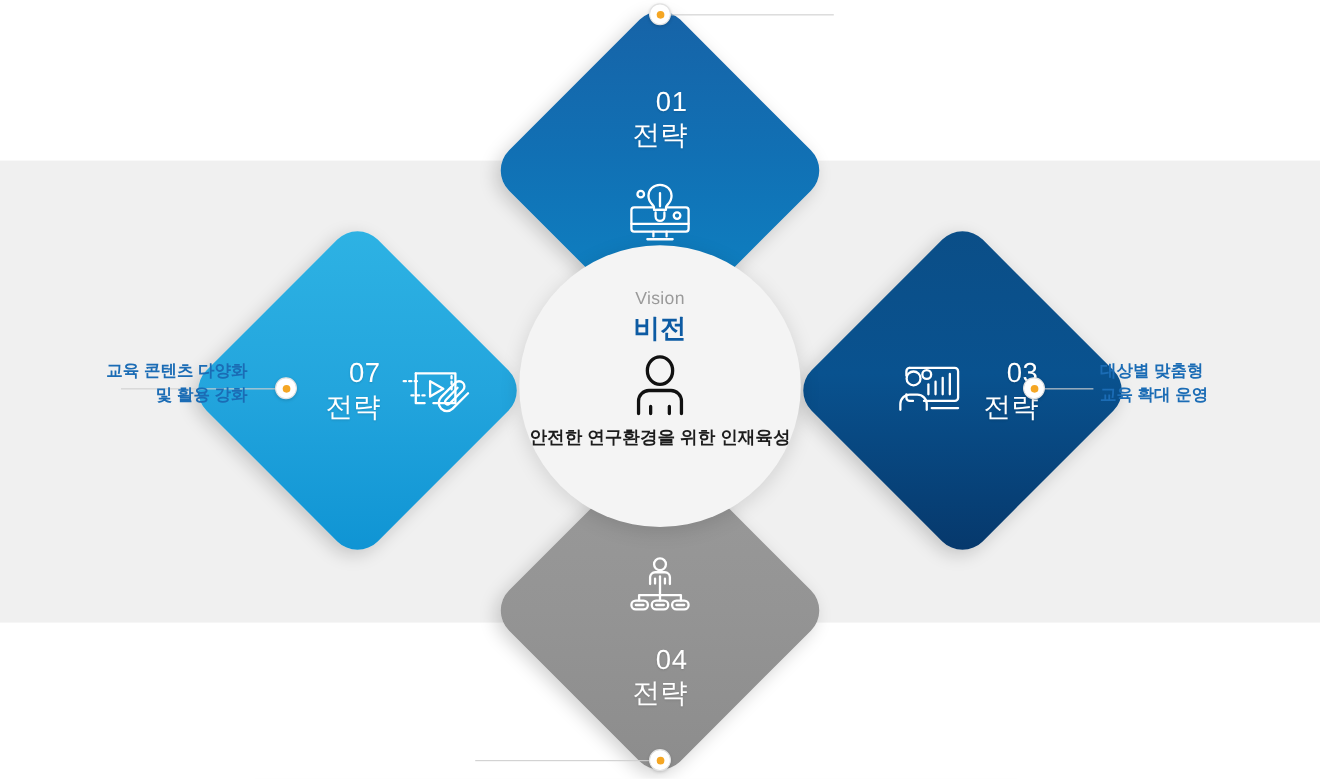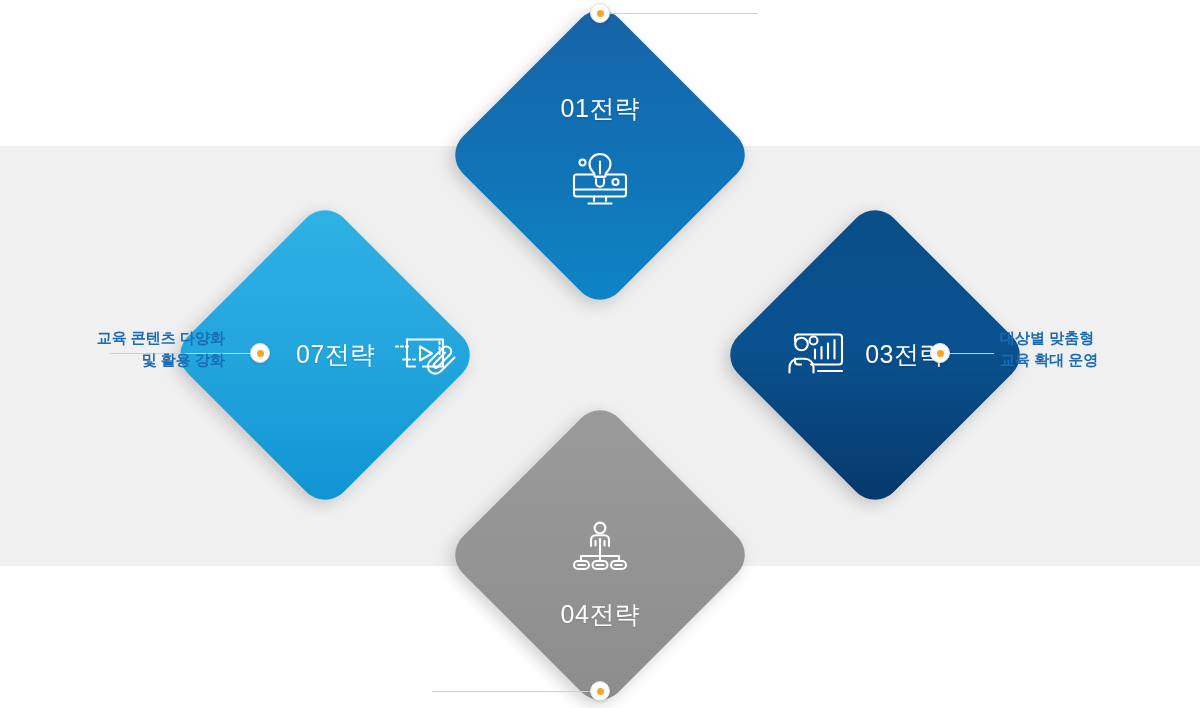--- a/index.html
+++ b/index.html
@@ -82,21 +82,21 @@
     text-align: center;
     text-shadow: 0 1px 2px rgba(0,0,0,0.14);
   }
   .numsub {
     font-size: 25px;
     line-height: 1.25;
     font-weight: 500;
     text-align: center;
     text-shadow: 0 1px 2px rgba(0,0,0,0.14);
   }
-  .numblock { display: flex; flex-direction: row; align-items: flex-start; }
+  .numblock { display: flex; flex-direction: column; align-items: flex-end; }
 
   .dicon { display: block; }
   .c1 .dicon { margin-top: 26px; }
   .c4 .dicon { margin-bottom: 22px; }
   .c2 .dicon { margin-left: 18px; }
   .c3 .dicon { margin-right: 18px; }
 
   
   .center-circle {
     position: absolute;
@@ -265,20 +265,33 @@
         <rect x="40" y="40" width="15" height="8" rx="4"></rect>
         <path d="M7 44h7M25.5 44h7M44 44h7"></path>
       </svg>
     </span>
     <div class="numblock">
       <div class="num">04</div>
       <div class="numsub">전략</div>
     </div>
   </div>
 
+  <div class="center-circle">
+    <div class="vision-en">Vision</div>
+    <div class="vision-ko">비전</div>
+    <span class="vision-icon">
+      <svg width="54" height="56" viewBox="0 0 54 56" fill="none" stroke="#111111" stroke-width="3" stroke-linecap="round" stroke-linejoin="round">
+        <ellipse cx="27" cy="15" rx="11.5" ry="12.5"></ellipse>
+        <path d="M7.5 54V42.5A9.5 9.5 0 0 1 17 33h20a9.5 9.5 0 0 1 9.5 9.5V54"></path>
+        <path d="M18.5 47.5V54M35.5 47.5V54"></path>
+      </svg>
+    </span>
+    <div class="vision-desc">안전한 연구환경을
+위한 인재육성</div>
+  </div>
 
   <div class="conn-line h" style="left:610px; top:13px; width:148px;"></div>
   <div class="dot" style="left:590px; top:3px;"></div>
 
   <div class="conn-line h" style="left:110px; top:353px; width:142px;"></div>
   <div class="dot" style="left:250px; top:343px;"></div>
 
   <div class="conn-line h" style="left:950px; top:353px; width:44px;"></div>
   <div class="dot" style="left:930px; top:343px;"></div>
 

